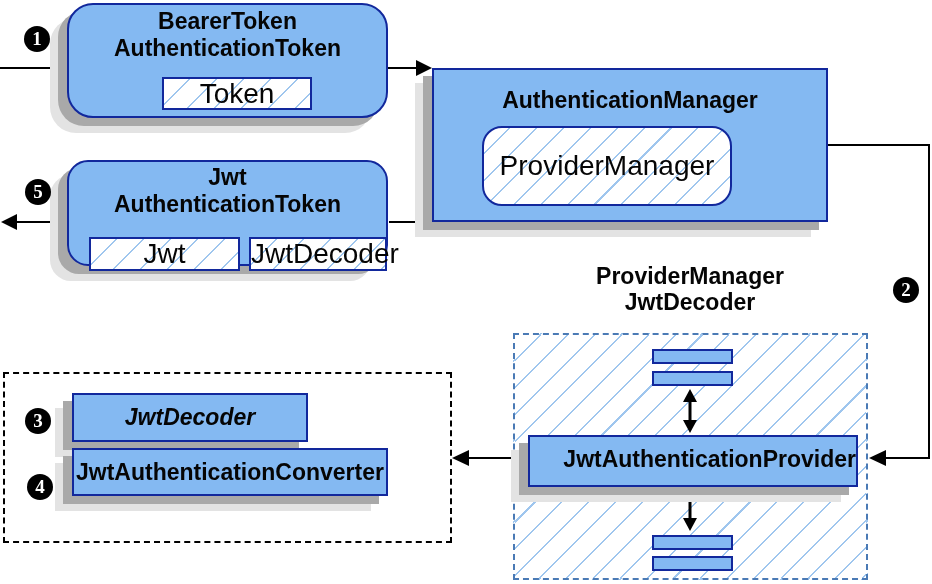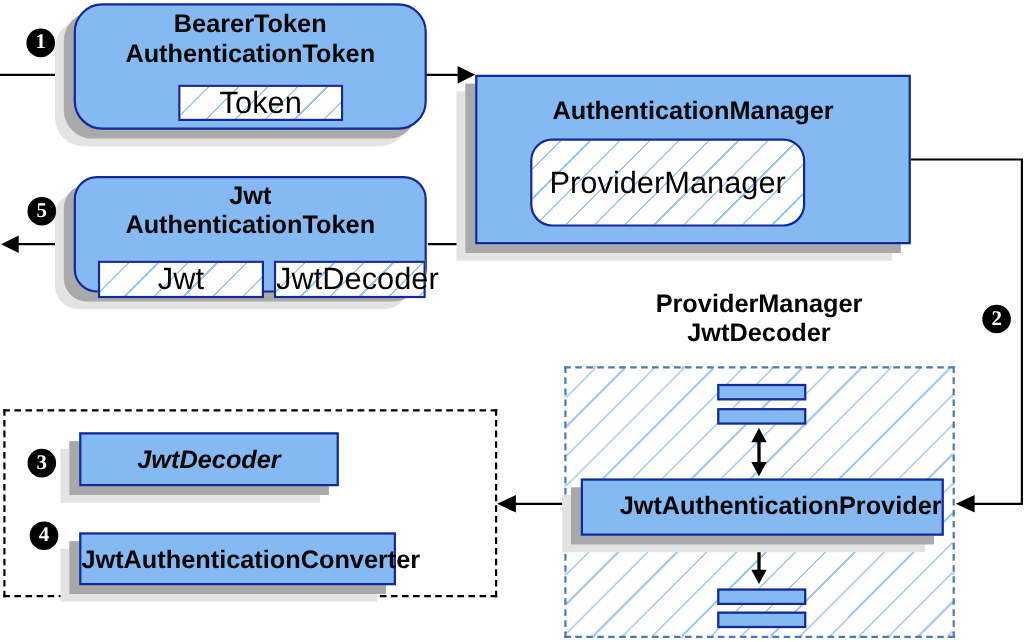--- a/index.html
+++ b/index.html
@@ -138,21 +138,21 @@
 
   <div class="bar" style="top:349px;"></div>
   <div class="bar" style="top:371px;"></div>
 
   <div class="box" style="left:528px;top:435px;width:330px;height:52px;line-height:44px;text-align:right;">JwtAuthenticationProvider</div>
 
   <div class="bar" style="top:535px;"></div>
   <div class="bar" style="top:556px;"></div>
 
   <div class="box" style="left:72px;top:393px;width:236px;height:49px;line-height:45px;font-style:italic;">JwtDecoder</div>
-  <div class="box" style="left:72px;top:484px;width:288px;height:48px;line-height:44px;text-align:center;">JwtAuthenticationConverter</div>
+  <div class="box" style="left:72px;top:448px;width:316px;height:48px;line-height:44px;text-align:center;">JwtAuthenticationConverter</div>
 
   <div class="badge" style="left:24px;top:26px;">1</div>
   <div class="badge" style="left:893px;top:277px;">2</div>
   <div class="badge" style="left:25px;top:408px;">3</div>
   <div class="badge" style="left:27px;top:474px;">4</div>
   <div class="badge" style="left:25px;top:179px;">5</div>
 
 </div>
 
 </body></html>

